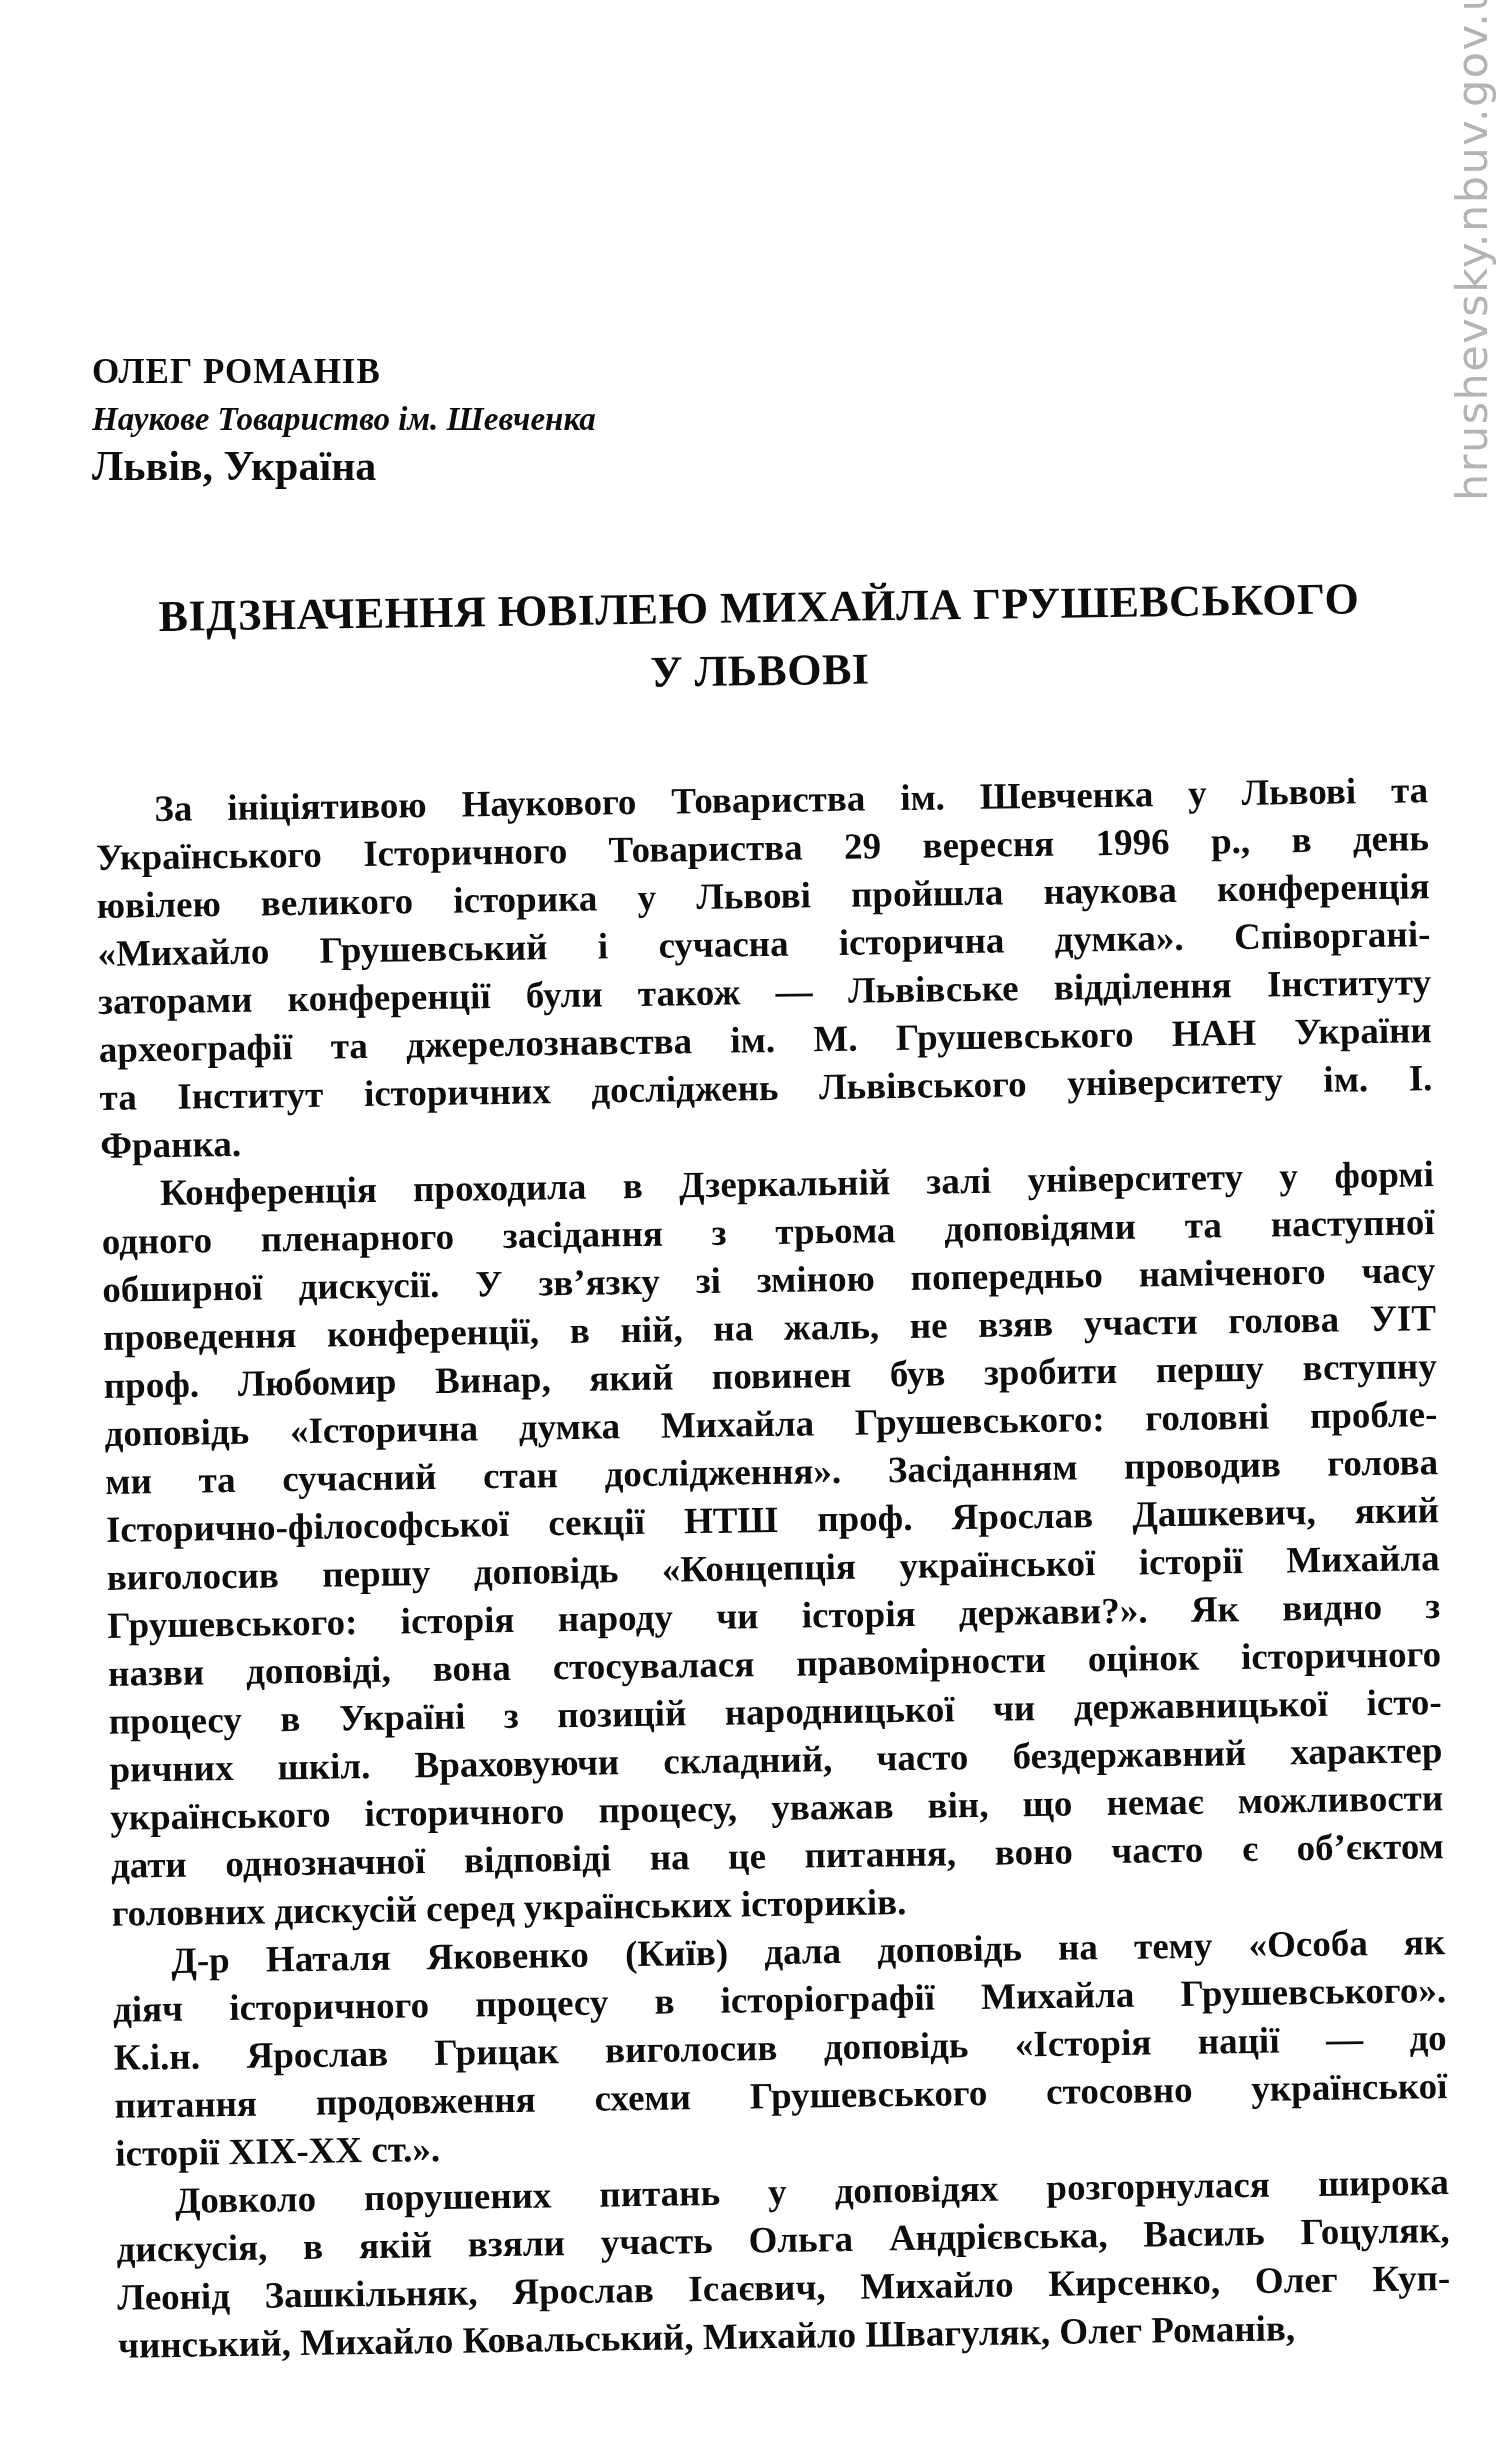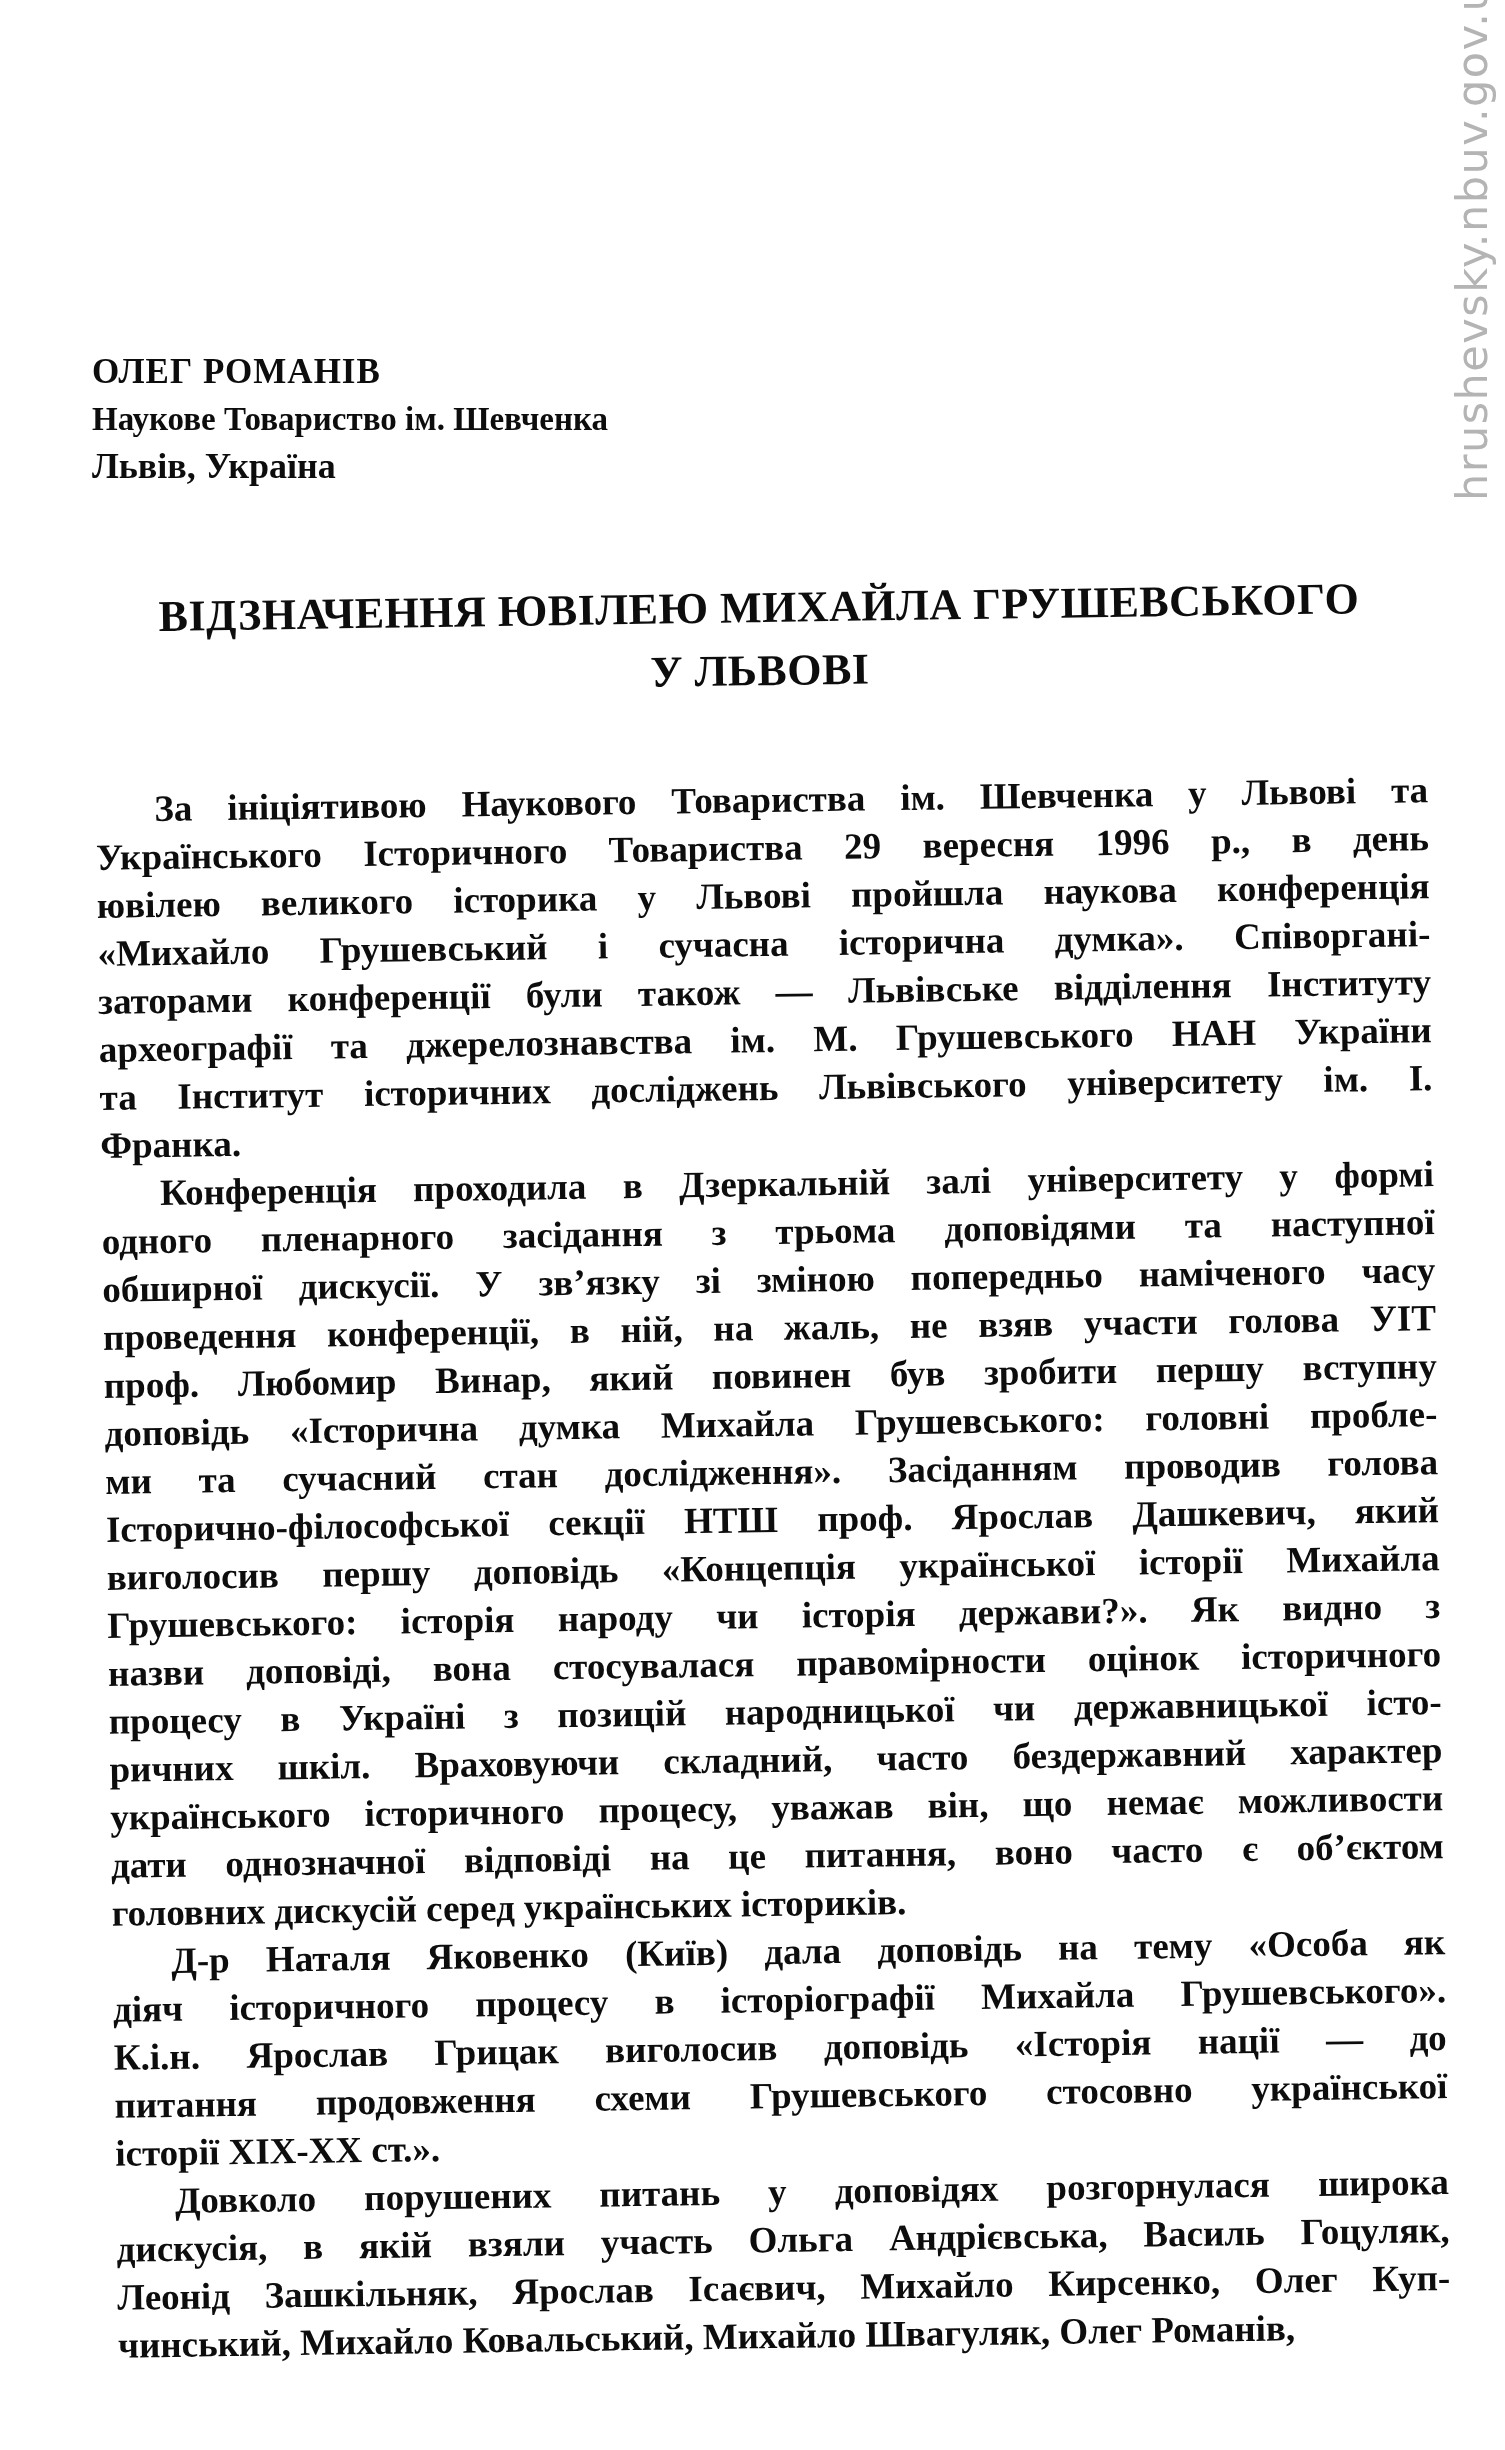--- a/index.html
+++ b/index.html
@@ -25,22 +25,22 @@
     color: #b4b4b4;
     white-space: nowrap;
   }
   .doc-header {
     position: absolute;
     left: 92px;
     top: 348px;
     font-weight: bold;
   }
   .doc-header .author   { font-size: 35px; line-height: 48px; letter-spacing: 1px; }
-  .doc-header .affiliation { font-size: 33px; line-height: 47px; }
-  .doc-header .location { font-size: 36px; line-height: 47px; }
+  .doc-header .affiliation { font-size: 33px; line-height: 47px; font-style: italic; }
+  .doc-header .location { font-size: 42px; line-height: 47px; }
   .scan-tilt {
     position: absolute;
     left: 92px;
     top: 586px;
     width: 1333px;
     transform: rotate(-0.85deg);
     transform-origin: 0 0;
   }
   .doc-title {
     text-align: center;

